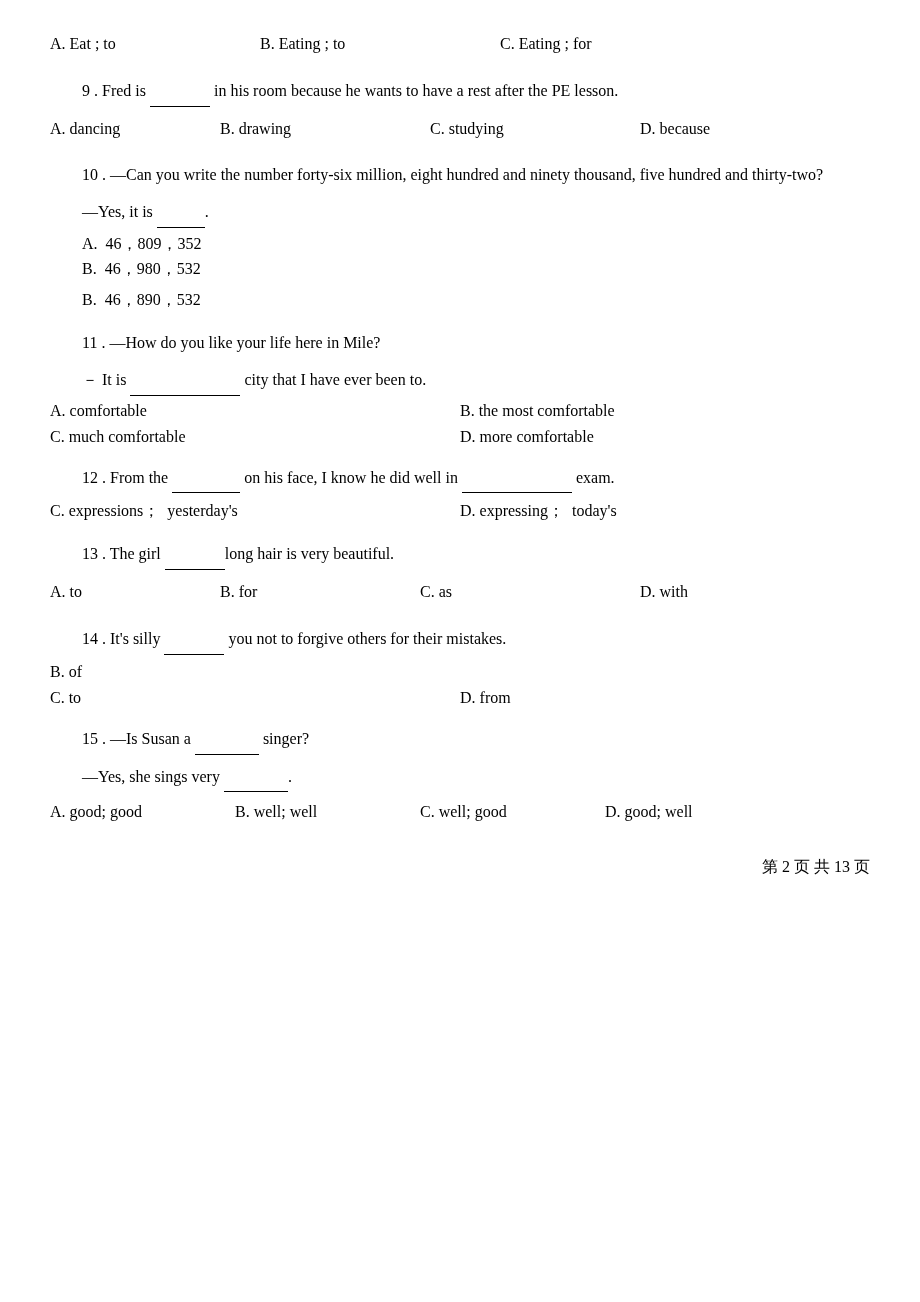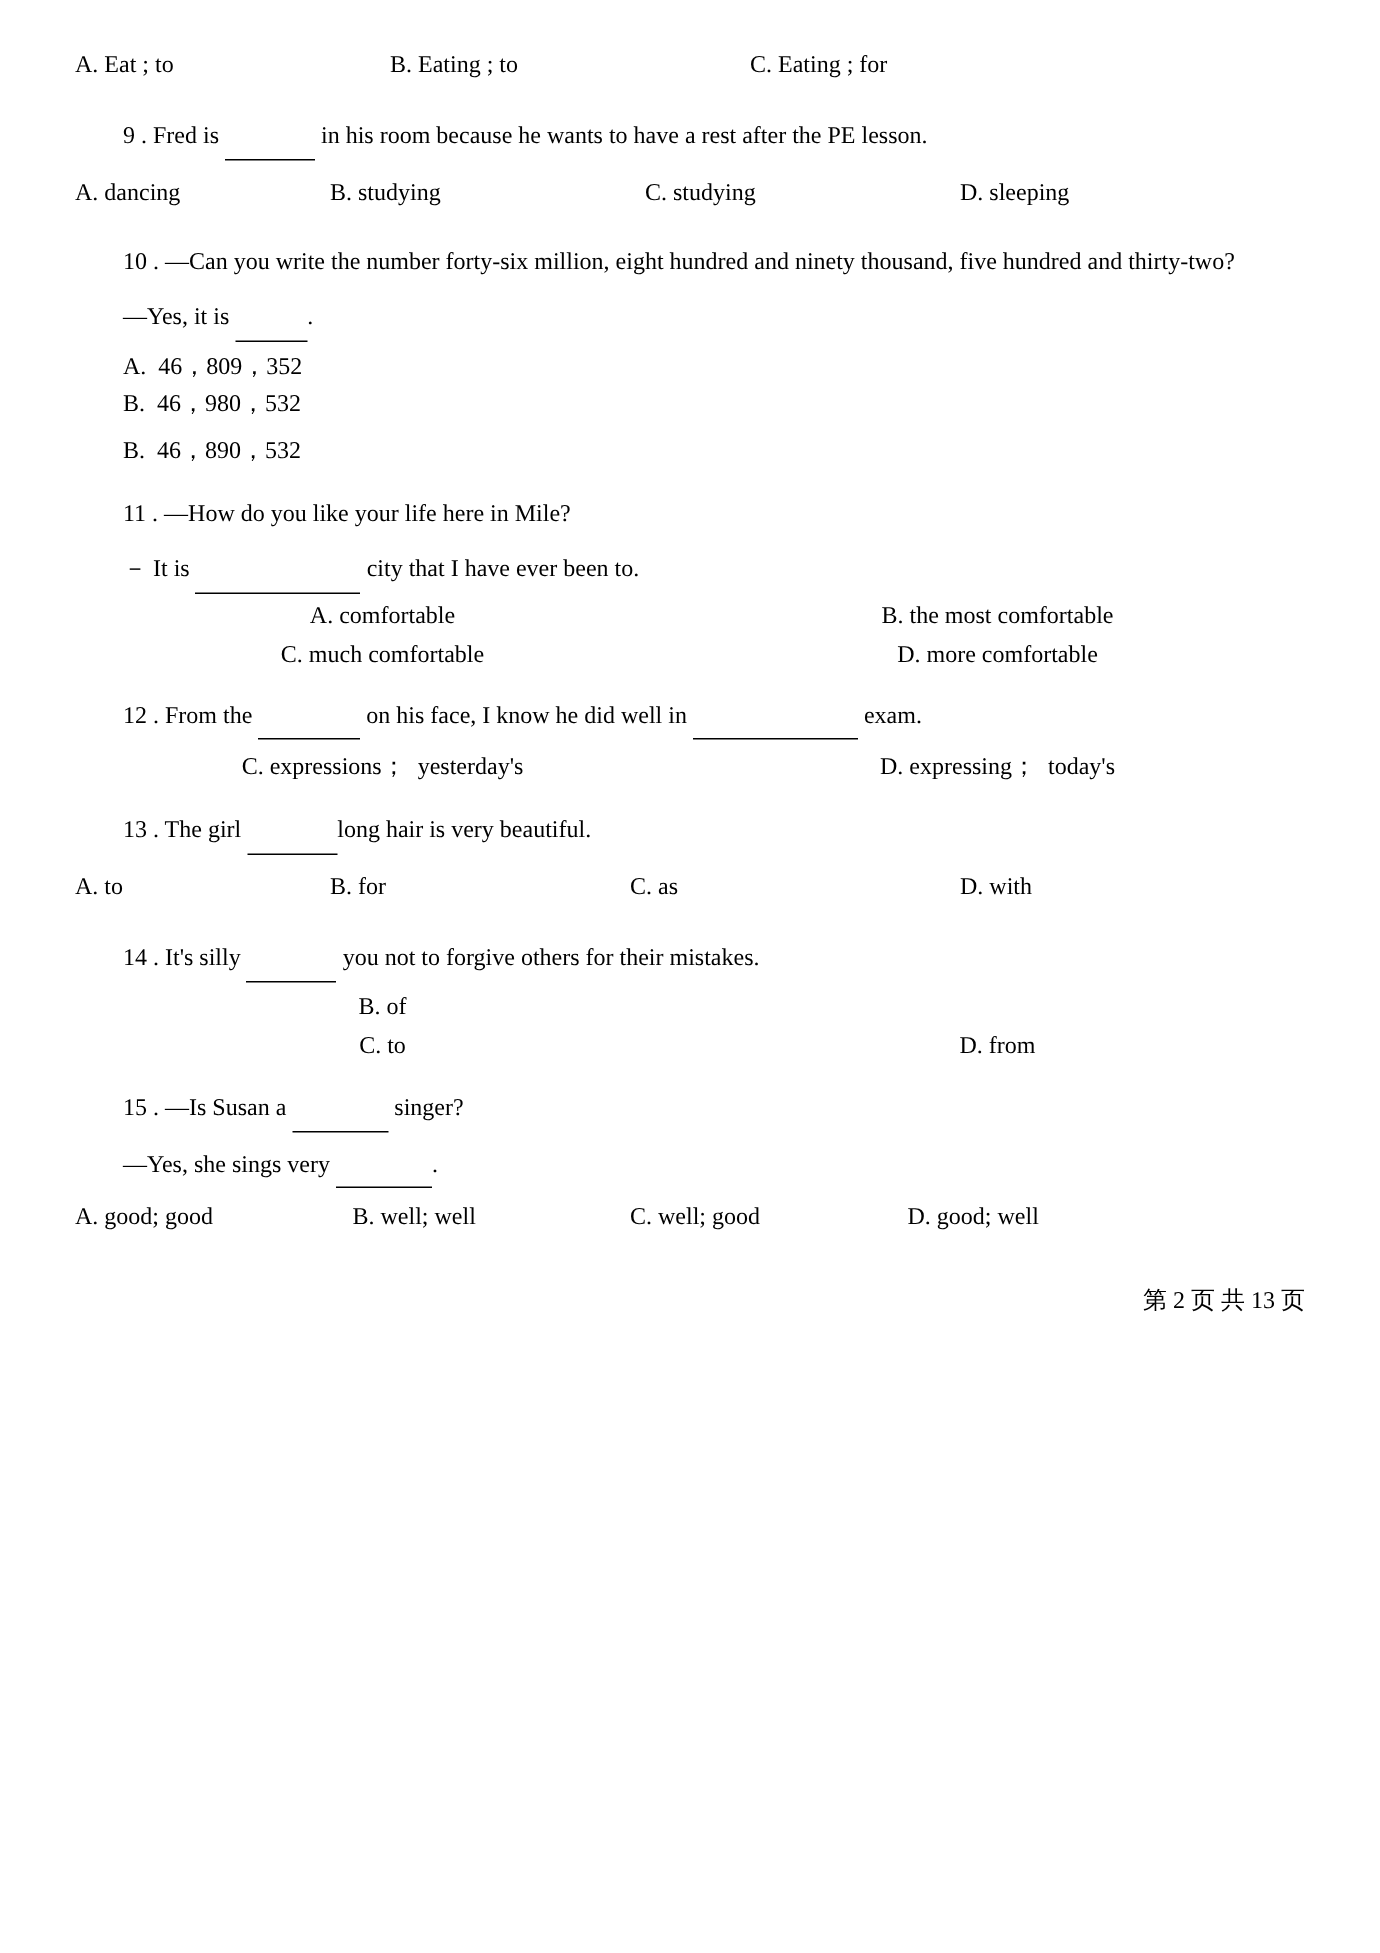--- a/index.html
+++ b/index.html
@@ -42,21 +42,20 @@
     }
     .options-2col {
       display: flex;
       flex-wrap: wrap;
       margin-bottom: 8px;
     }
     .options-2col .option {
       width: 50%;
       min-width: 0;
       margin-right: 0;
-      text-align: center;
     }
     .blank {
       display: inline-block;
       border-bottom: 1px solid #000;
       min-width: 60px;
     }
     .blank-long {
       display: inline-block;
       border-bottom: 1px solid #000;
       min-width: 110px;
@@ -89,23 +88,23 @@
     <span class="option">C. Eating ; for</span>
   </div>
 </div>
 
 <div class="question-block">
   <div class="question-line">
     9 . Fred is <span class="blank">&nbsp;&nbsp;&nbsp;&nbsp;&nbsp;&nbsp;&nbsp;</span> in his room because he wants to have a rest after the PE lesson.
   </div>
   <div class="options-row">
     <span class="option" style="min-width:160px">A. dancing</span>
-    <span class="option" style="min-width:200px">B. studying</span>
+    <span class="option" style="min-width:200px">B. drawing</span>
     <span class="option" style="min-width:200px">C. studying</span>
-    <span class="option">D. sleeping</span>
+    <span class="option">D. because</span>
   </div>
 </div>
 
 <div class="question-block">
   <div class="question-line">
     10 . —Can you write the number forty-six million, eight hundred and ninety thousand, five hundred and thirty-two?
   </div>
   <div class="answer-line">
     —Yes, it is <span class="blank-short">&nbsp;&nbsp;&nbsp;&nbsp;</span>.
   </div>

